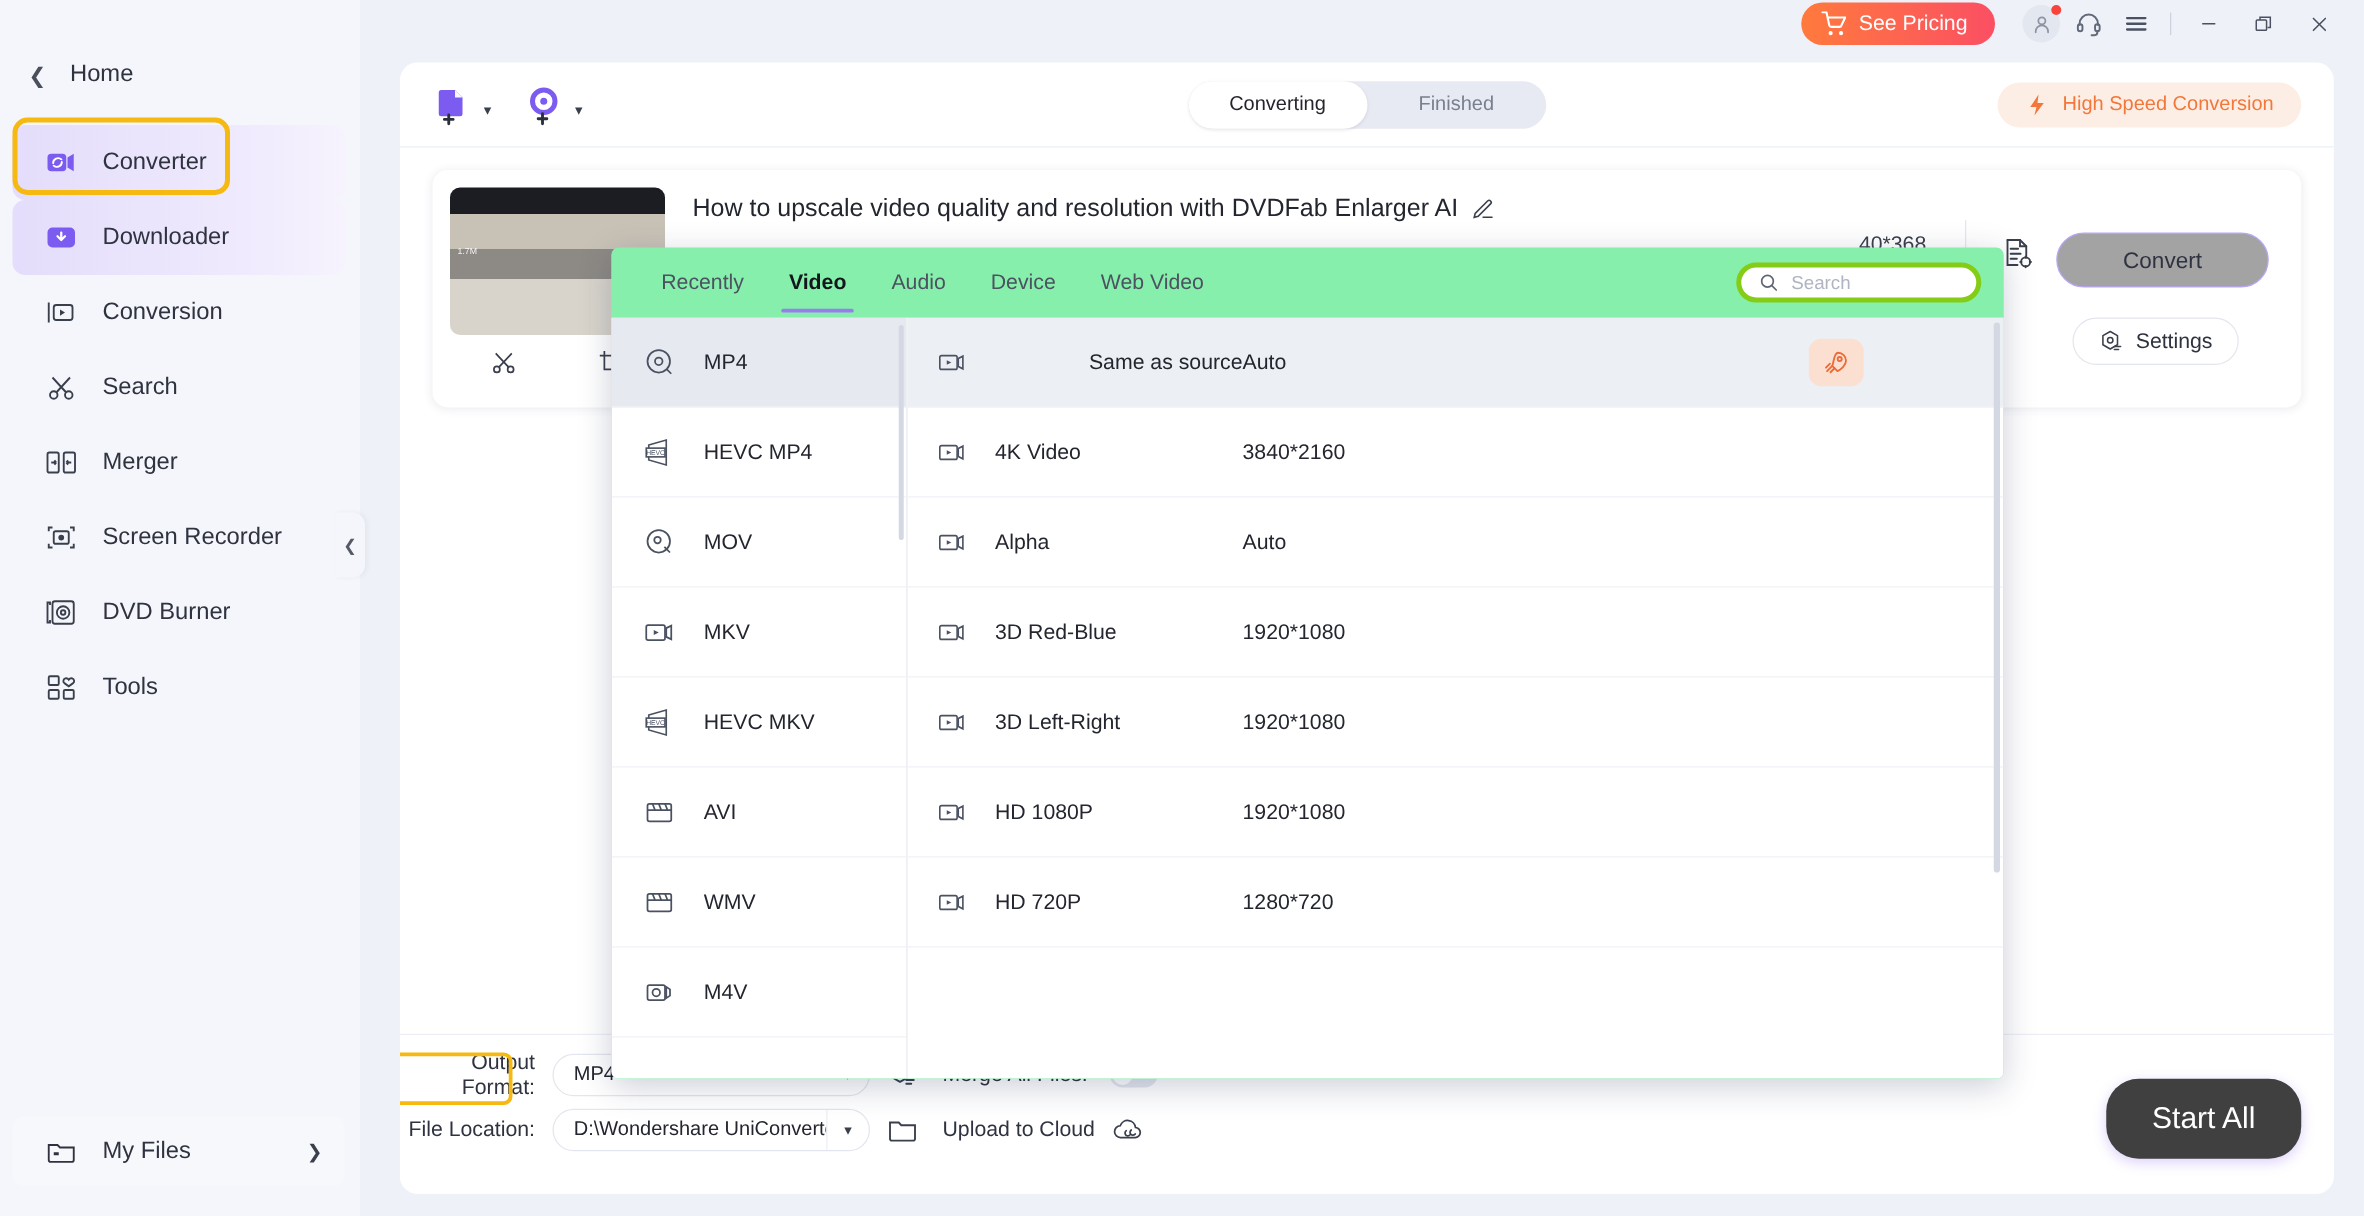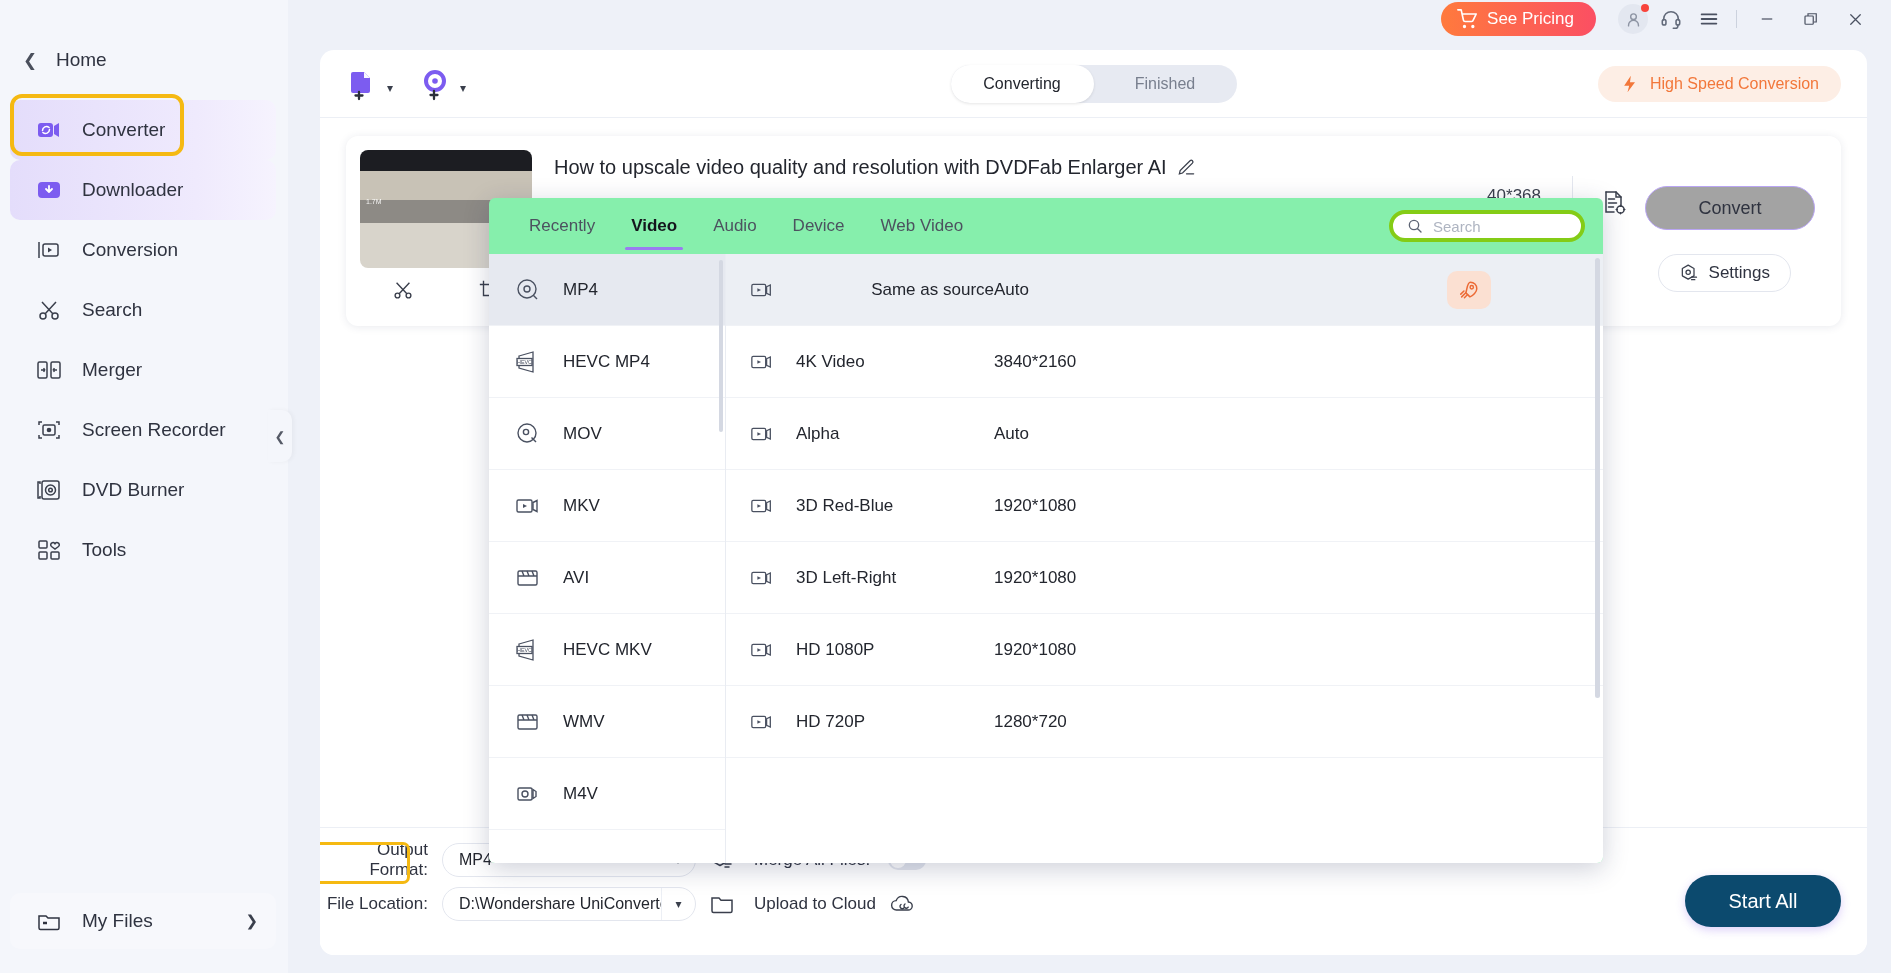--- a/index.html
+++ b/index.html
@@ -177,22 +177,22 @@
   .bb-text { font-size: 17px; color: #2f3340; margin-left: 6px; }
   .toggle {
     width: 38px; height: 20px; border-radius: 10px; background: #e3e6ee;
     position: relative; margin-left: 18px; cursor: pointer;
   }
   .toggle:after {
     content:""; position: absolute; left: 2px; top: 2px; width: 16px; height: 16px;
     border-radius: 50%; background: #fff;
   }
   .startall {
-    position: absolute; right: 26px; bottom: 28px; width: 156px; height: 52px;
-    border-radius: 26px; background: #0c4a6e; color: #fff; font-size: 20px;
+    position: absolute; right: 26px; bottom: 28px; width: 156px; height: 64px;
+    border-radius: 26px; background: #404040; color: #fff; font-size: 24px;
     display: flex; align-items: center; justify-content: center; cursor: pointer;
     box-shadow: 0 3px 10px rgba(138,99,236,.3);
   }
 
   
   #fmt-panel {
     position: absolute; left: 489px; top: 198px; width: 1114px; height: 665px;
     background: #86efac; border-radius: 6px; z-index: 20;
     box-shadow: 0 6px 26px rgba(30,40,80,.22);
     display: flex; flex-direction: column; overflow: hidden;
@@ -651,37 +651,37 @@
               <rect x="2" y="7" width="15" height="12" rx="1.5"></rect>
               <path d="M18 9.5l4-2v11l-4-2z"></path>
               <path d="M8 11l4 2-4 2z" fill="#4a5161" stroke="none"></path>
             </svg>
         </span>
         <span>MKV</span>
       </div>
 
       <div class="fmt-item">
         <span>
-          <svg width="26" height="26" viewBox="0 0 26 26" fill="none" stroke="#4a5161" stroke-width="1.4">
-              <rect x="3" y="6" width="19" height="14" rx="1.5"></rect>
-              <path d="M3 11h19M7 6l2 5M12 6l2 5M17 6l2 5"></path>
-            </svg>
-        </span>
-        <span>AVI</span>
-      </div>
-
-      <div class="fmt-item">
-        <span>
           <svg width="26" height="26" viewBox="0 0 26 26" fill="none" stroke="#4a5161" stroke-width="1.3">
               <path d="M4 7l14-4v20L4 19z"></path>
               <rect x="2" y="9.5" width="15" height="7" fill="#fff"></rect>
               <text x="9.5" y="15.2" font-size="5.4" fill="#4a5161" stroke="none" text-anchor="middle" font-family="Liberation Sans">HEVC</text>
             </svg>
         </span>
         <span>HEVC MKV</span>
+      </div>
+
+      <div class="fmt-item">
+        <span>
+          <svg width="26" height="26" viewBox="0 0 26 26" fill="none" stroke="#4a5161" stroke-width="1.4">
+              <rect x="3" y="6" width="19" height="14" rx="1.5"></rect>
+              <path d="M3 11h19M7 6l2 5M12 6l2 5M17 6l2 5"></path>
+            </svg>
+        </span>
+        <span>AVI</span>
       </div>
 
       <div class="fmt-item">
         <span>
           <svg width="26" height="26" viewBox="0 0 26 26" fill="none" stroke="#4a5161" stroke-width="1.4">
               <rect x="3" y="6" width="19" height="14" rx="1.5"></rect>
               <path d="M3 11h19M7 6l2 5M12 6l2 5M17 6l2 5"></path>
             </svg>
         </span>
         <span>WMV</span>

